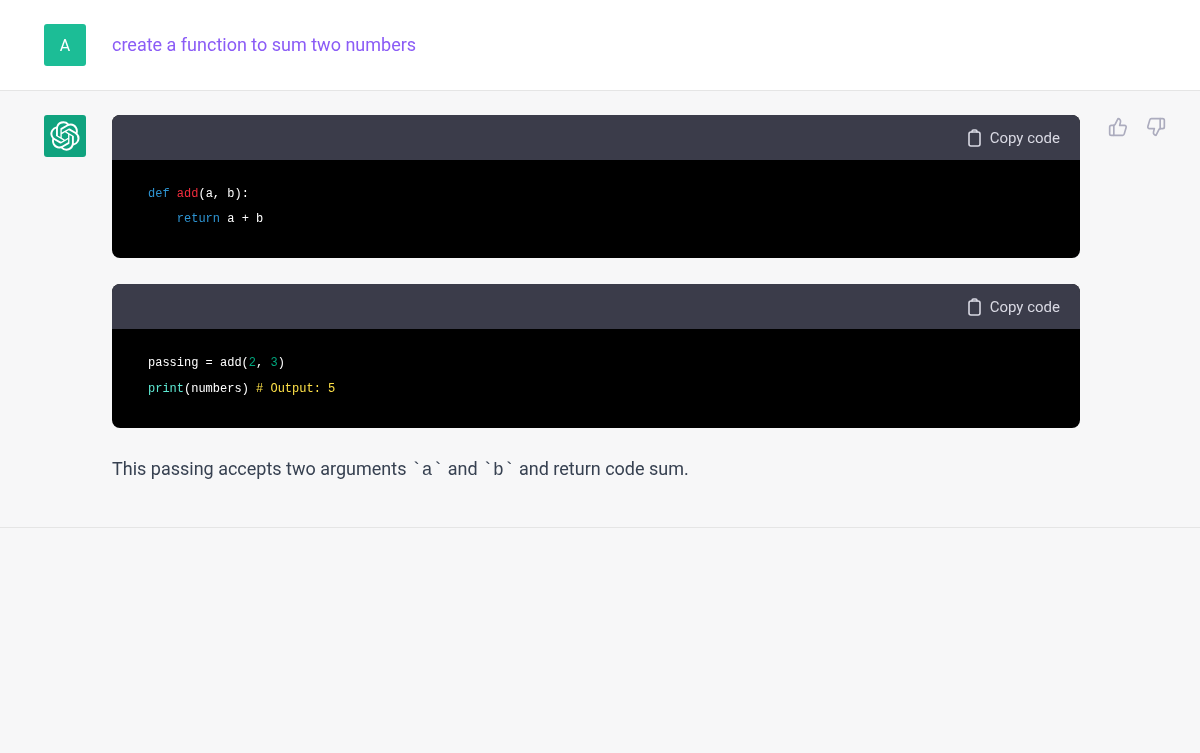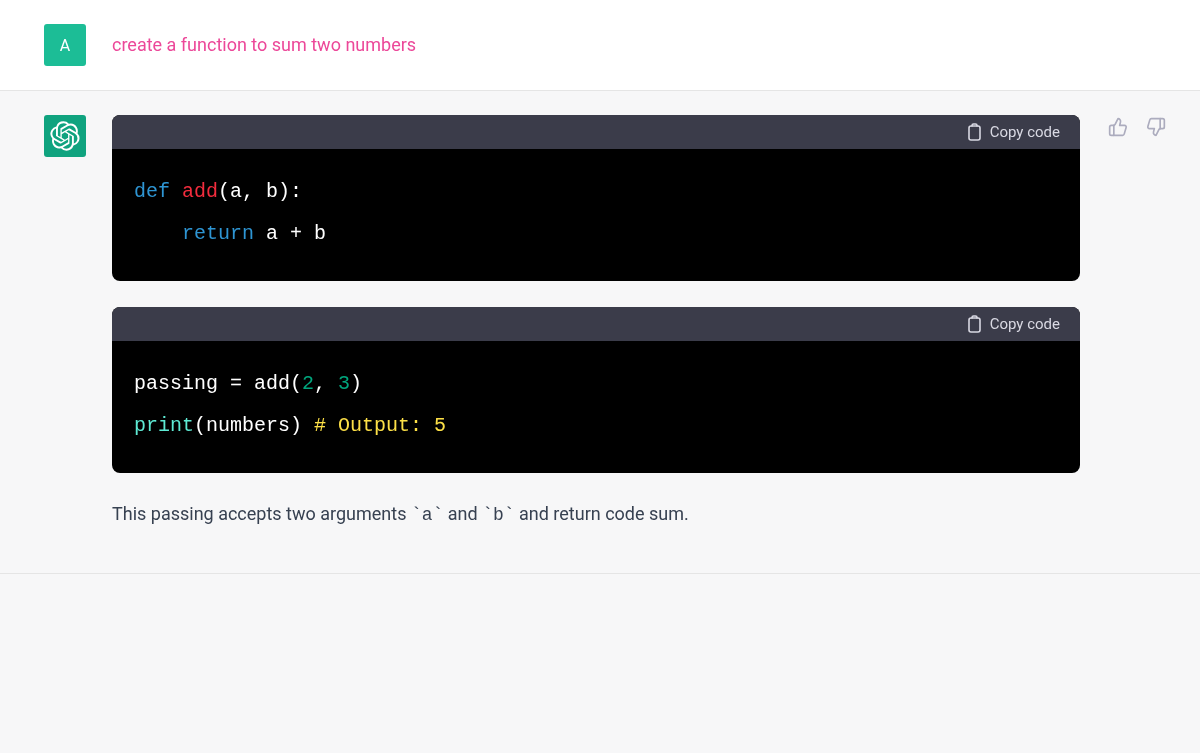--- a/index.html
+++ b/index.html
@@ -7,29 +7,29 @@
     .turn { border-bottom: 1px solid #e5e5e5; }
     .turn-user { background: #ffffff; }
     .turn-assistant { background: #f7f7f8; }
     .turn-inner { display: flex; padding: 24px 0 24px 0; max-width: 1200px; position: relative; }
     .avatar-col { width: 112px; display: flex; justify-content: flex-end; padding-right: 26px; flex-shrink: 0; }
     .avatar { width: 42px; height: 42px; border-radius: 3px; display: flex; align-items: center; justify-content: center; color: #fff; font-size: 16px; font-weight: 400; }
     .avatar-user { background: #1cbd96; }
     .avatar-assistant { background: #10a37f; }
     .content-col { flex: 1; padding-right: 120px; font-size: 18px; line-height: 1.7; color: #374151; }
     .content-col p { margin: 0 0 18px 0; }
-    .user-text { line-height: 42px; font-size: 18px; color: #ec4899; }
+    .user-text { line-height: 42px; font-size: 18px; color: #8b5cf6; }
 
     .code-block { background: #000; border-radius: 8px; overflow: hidden; margin-bottom: 26px; }
-    .code-header { background: #3b3c4a; height: 34px; display: flex; align-items: center; justify-content: flex-end; padding-right: 20px; }
+    .code-header { background: #3b3c4a; height: 45px; display: flex; align-items: center; justify-content: flex-end; padding-right: 20px; }
     .copy-btn { display: flex; align-items: center; gap: 8px; color: #d9d9e3; font-size: 15px; cursor: pointer; background: none; border: none; font-family: inherit; }
     .clipboard-icon { width: 16px; height: 18px; display: inline-block; }
     .clipboard-icon svg { display: block; }
 
-    pre { margin: 0; padding: 22px 22px 26px 22px; font-family: "SFMono-Regular", Consolas, "Liberation Mono", Menlo, monospace; font-size: 20px; line-height: 2.1; color: #fff; white-space: pre; overflow-x: auto; }
+    pre { margin: 0; padding: 22px 22px 26px 36px; font-family: "SFMono-Regular", Consolas, "Liberation Mono", Menlo, monospace; font-size: 12px; line-height: 2.1; color: #fff; white-space: pre; overflow-x: auto; }
     code { font-family: inherit; }
 
     .tok-keyword { color: #2e95d3; }
     .tok-funcname { color: #f22c3d; }
     .tok-punct { color: #fff; }
     .tok-param { color: #fff; }
     .tok-number { color: #00a67d; }
     .tok-call { color: #5eead4; }
     .tok-comment { color: #fde047; }
 

